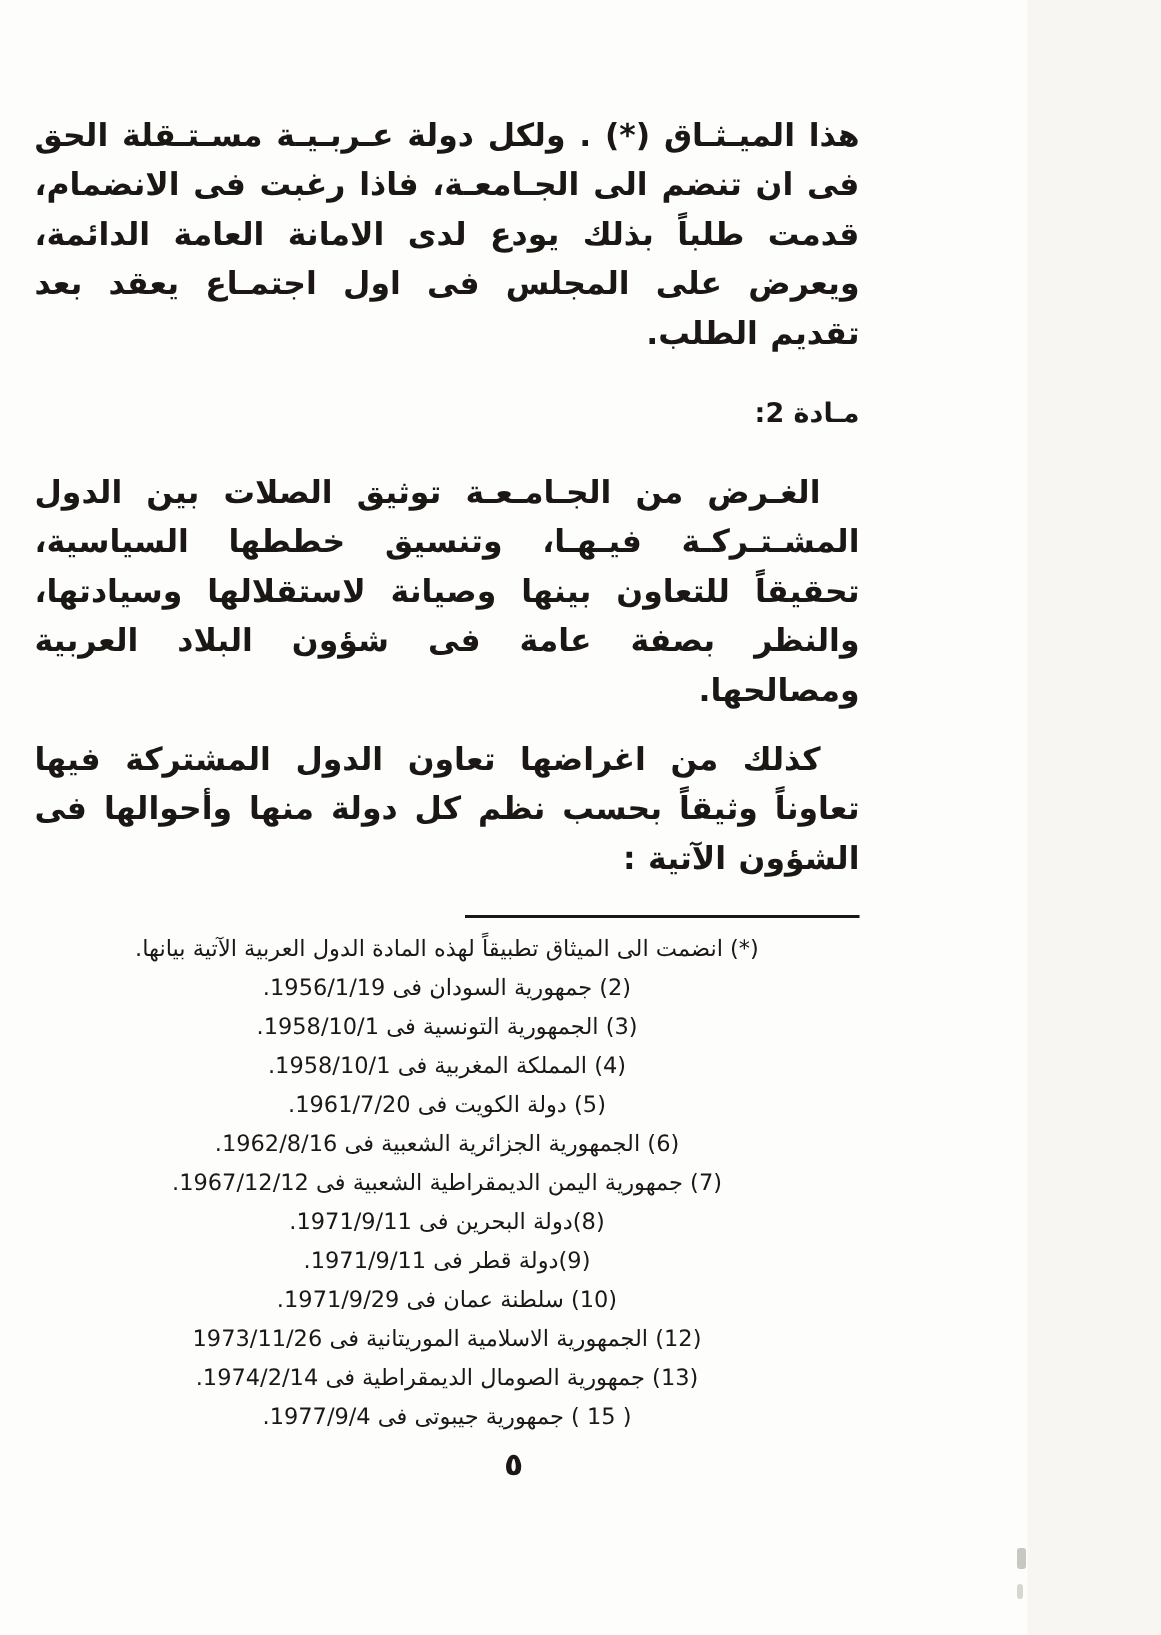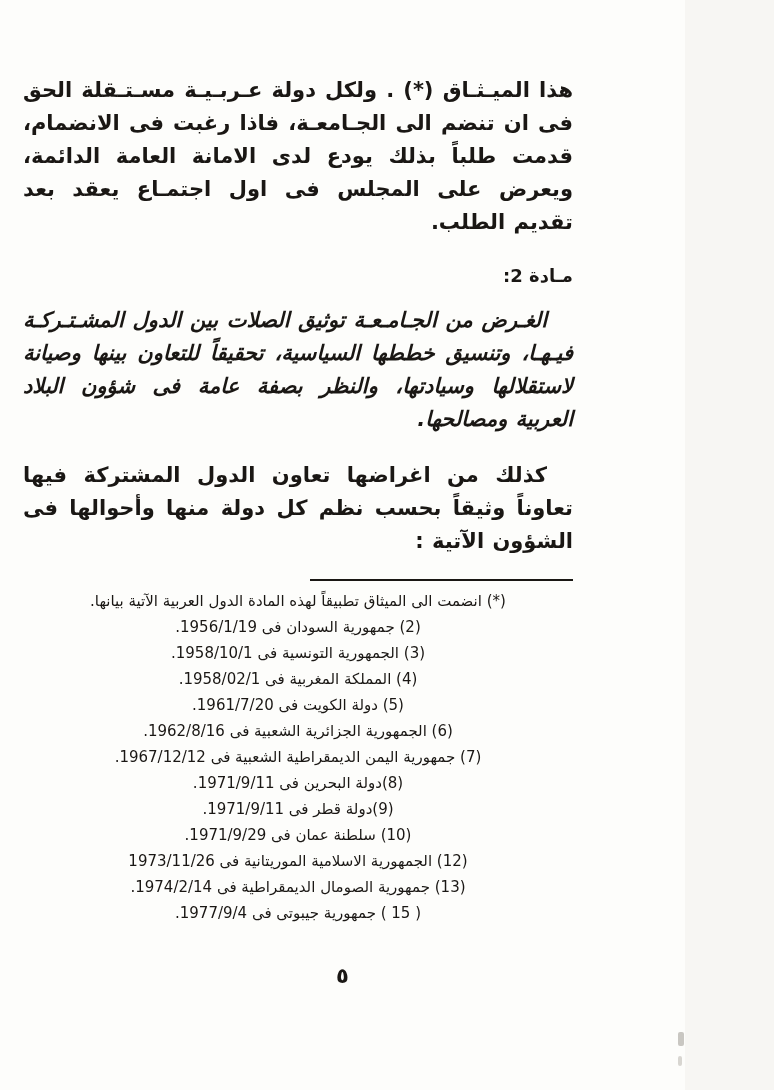--- a/index.html
+++ b/index.html
@@ -32,22 +32,22 @@
     word-spacing: 1px;
   }
   .para.indent { text-indent: 26px; }
   .article-heading {
     font-size: 18px;
     line-height: 28px;
     font-weight: 700;
     margin-top: 23px;
     text-align: right;
   }
-  .para-2 { margin-top: 14px; font-style: italic; }
-  .para-3 { margin-top: 23px; }
+  .para-2 { margin-top: 22px; }
+  .para-3 { margin-top: 13px; }
   .footnote { margin-top: 21px; }
   .footnote-rule {
     width: 263px;
     height: 2px;
     background: var(--ink, #1a1714);
     margin-bottom: 7px;
   }
   .footnote-line {
     font-size: 15px;
     line-height: 26px;
@@ -97,21 +97,21 @@
 
       <p class="footnote-line footnote-intro">(*) انضمت الى الميثاق تطبيقاً لهذه المادة الدول العربية الآتية بيانها.</p>
 
       <div class="footnote-list">
 
 
           <p class="footnote-line"><span>(2) جمهورية السودان فى 1956/1/19.</span></p>
 
           <p class="footnote-line"><span>(3) الجمهورية التونسية فى 1958/10/1.</span></p>
 
-          <p class="footnote-line"><span>(4) المملكة المغربية فى 1958/02/1.</span></p>
+          <p class="footnote-line"><span>(4) المملكة المغربية فى 1958/10/1.</span></p>
 
           <p class="footnote-line"><span>(5) دولة الكويت فى 1961/7/20.</span></p>
 
           <p class="footnote-line"><span>(6) الجمهورية الجزائرية الشعبية فى 1962/8/16.</span></p>
 
           <p class="footnote-line"><span>(7) جمهورية اليمن الديمقراطية الشعبية فى 1967/12/12.</span></p>
 
           <p class="footnote-line"><span>(8)دولة البحرين فى 1971/9/11.</span></p>
 
           <p class="footnote-line"><span>(9)دولة قطر فى 1971/9/11.</span></p>

